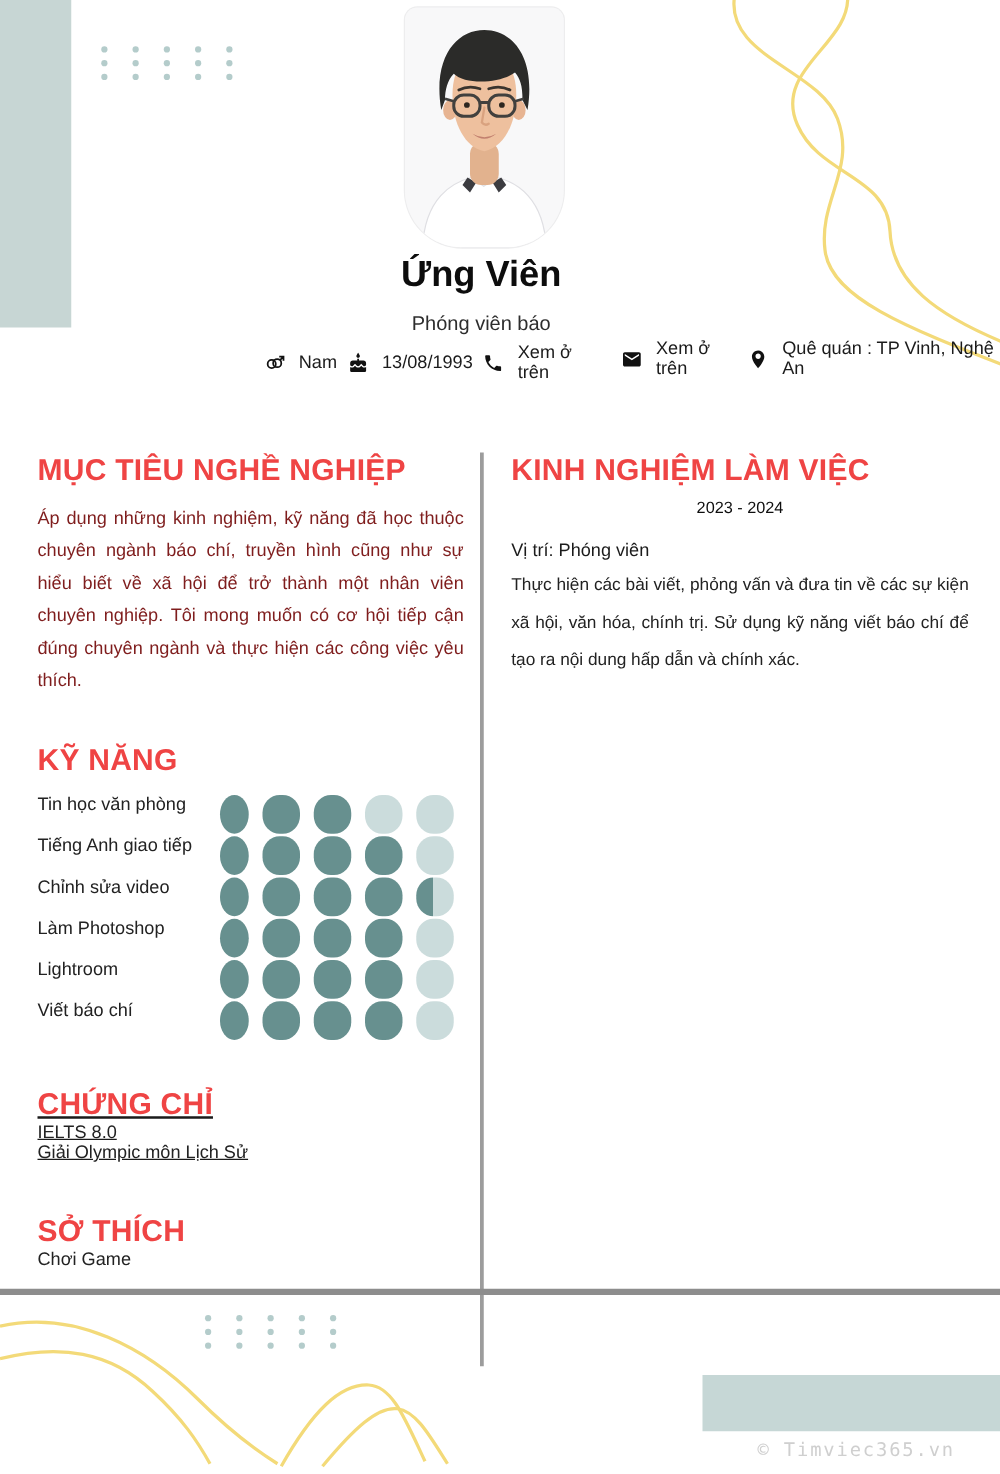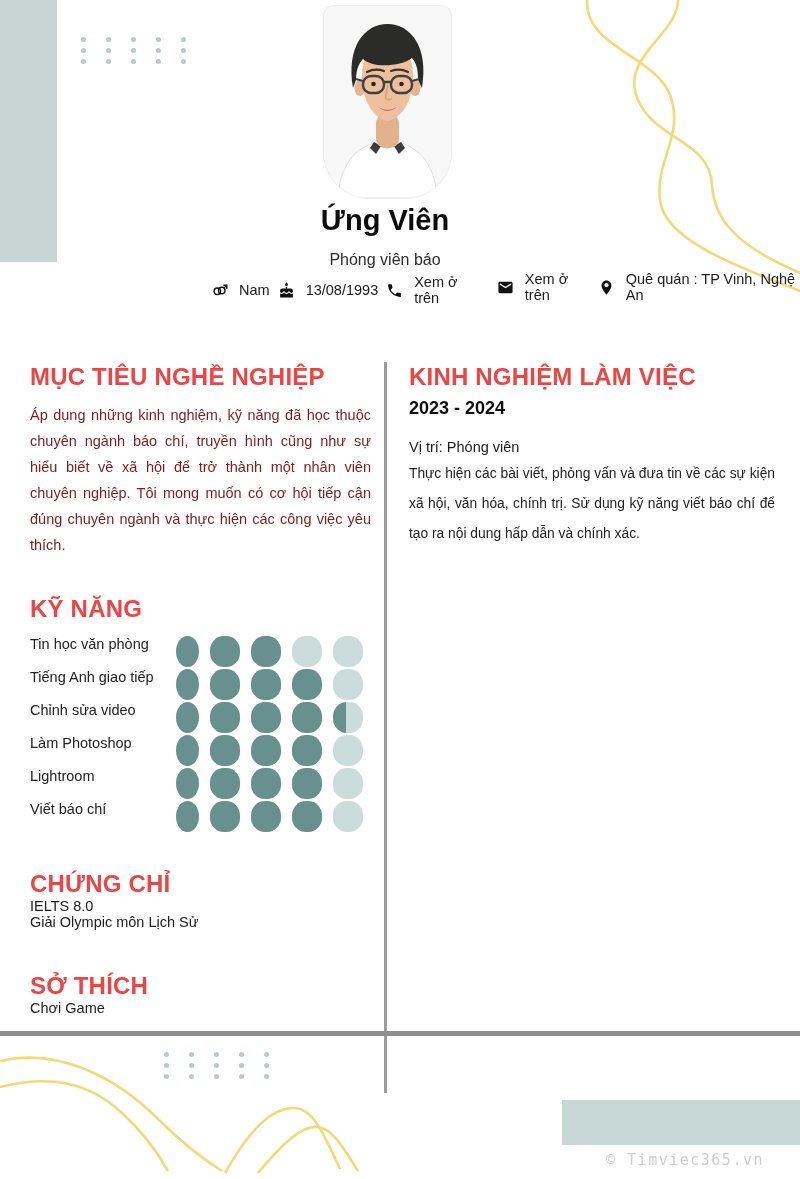--- a/index.html
+++ b/index.html
@@ -101,27 +101,27 @@
   .skill-dots { display: flex; align-items: center; gap: 11px; }
   .sdot {
     width: 30px; height: 31px; border-radius: 46%;
     background: #cbdcdc;
   }
   .sdot:first-child { width: 23px; border-radius: 50%; }
   .sdot.filled { background: #67908f; }
   .sdot.half { background: linear-gradient(90deg, #67908f 0 45%, #cbdcdc 45% 100%); }
 
   
-  .certs-block { margin-top: 36px; }
+  .certs-block { margin-top: 36px; text-decoration: underline; }
   .hobby-block { margin-top: 42px; }
   .plain-item { font-size: 14.5px; color: #222; }
 
   
   .exp-company { margin-top: 12px; font-size: 15.5px; color: #1b1b1b; }
-  .exp-period { margin-top: 7px; font-size: 18px; font-weight: bold; text-align: left; color: #0e0e0e; }
+  .exp-period { margin-top: 7px; font-size: 13px; font-weight: normal; text-align: center; color: #0e0e0e; }
   .exp-position { margin-top: 20px; font-size: 14.5px; }
   .exp-desc {
     margin: 4px 0 0 0;
     font-size: 13.8px; line-height: 30px;
     text-align: justify; color: #222;
   }
 
   
   .watermark {
     position: absolute; right: 36px; top: 1151px;

